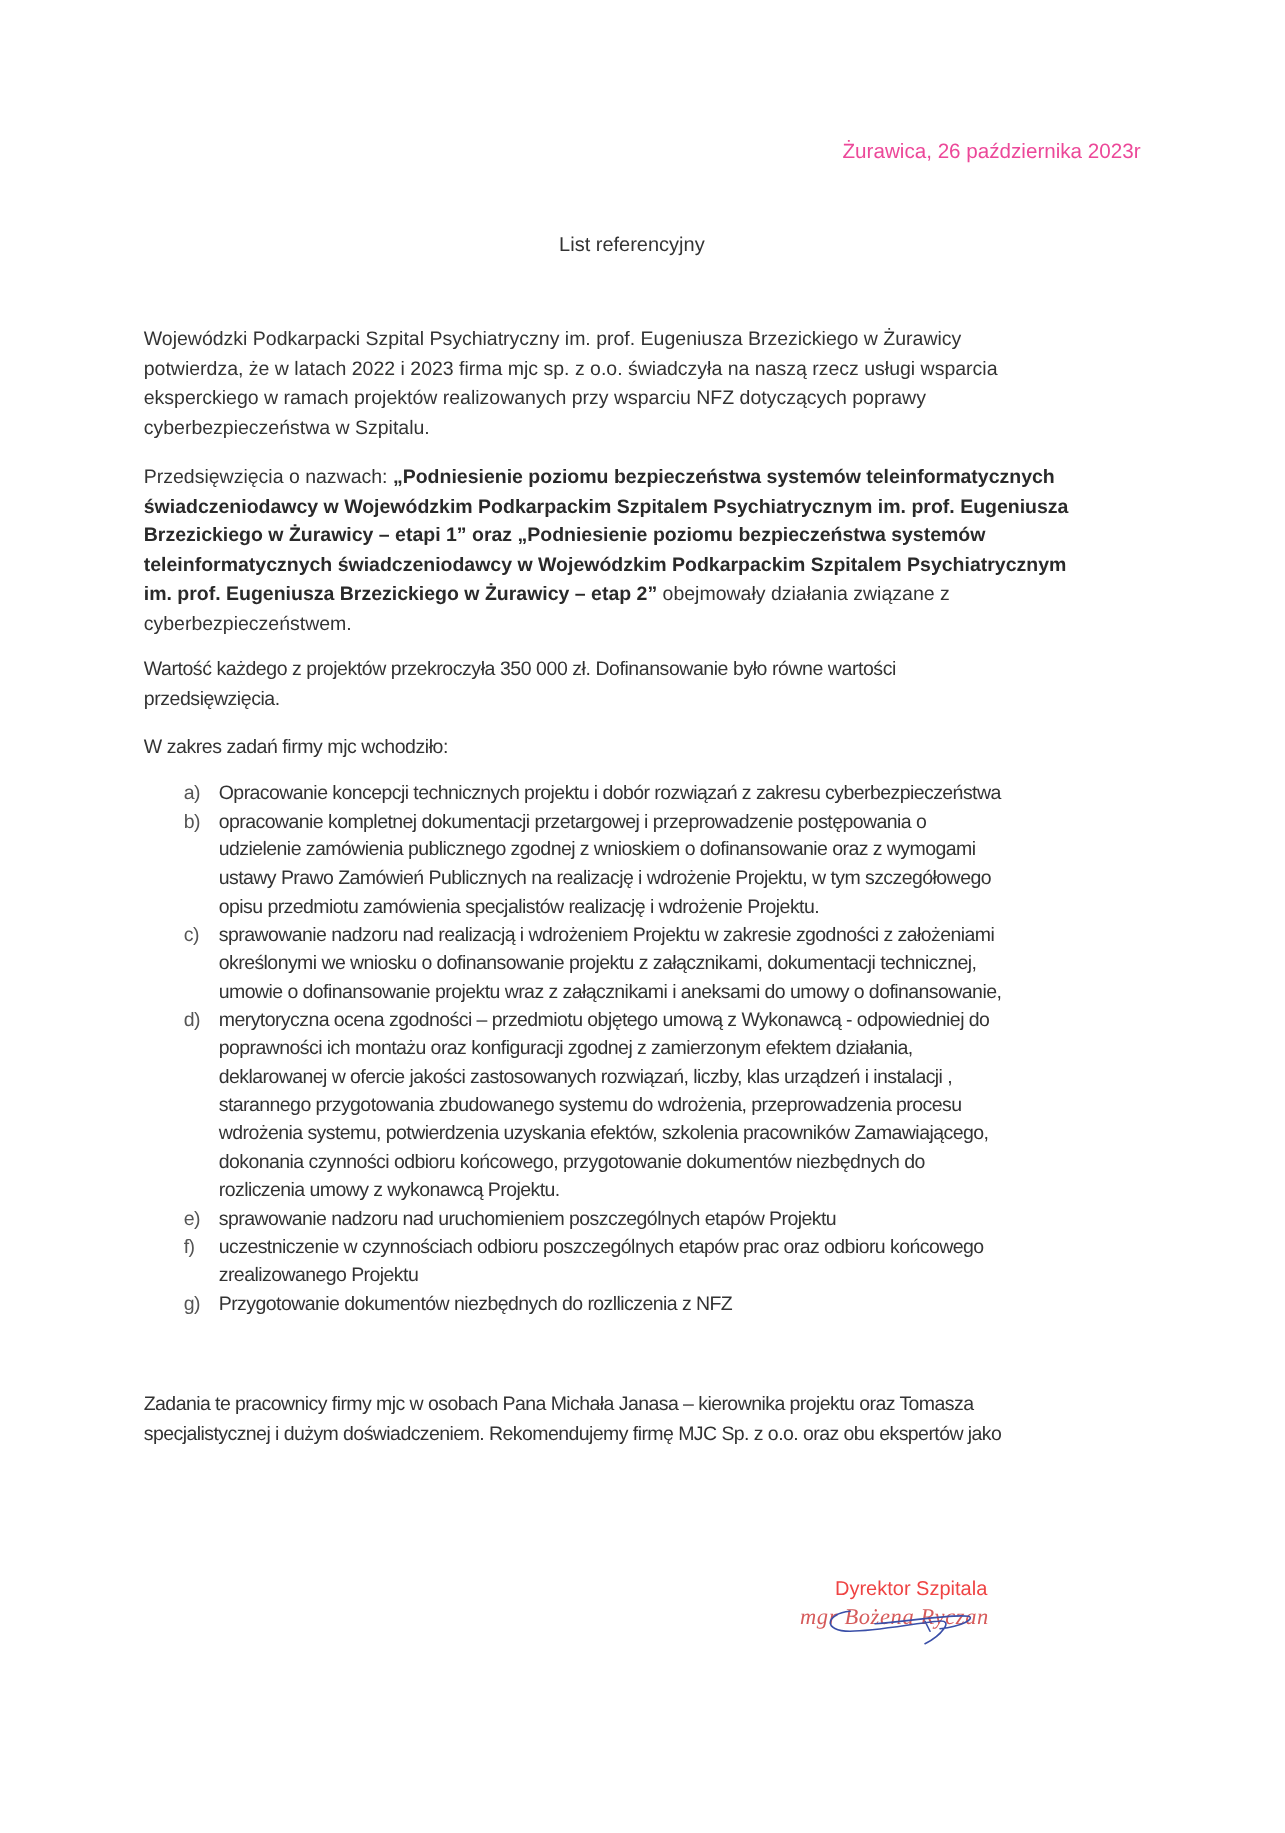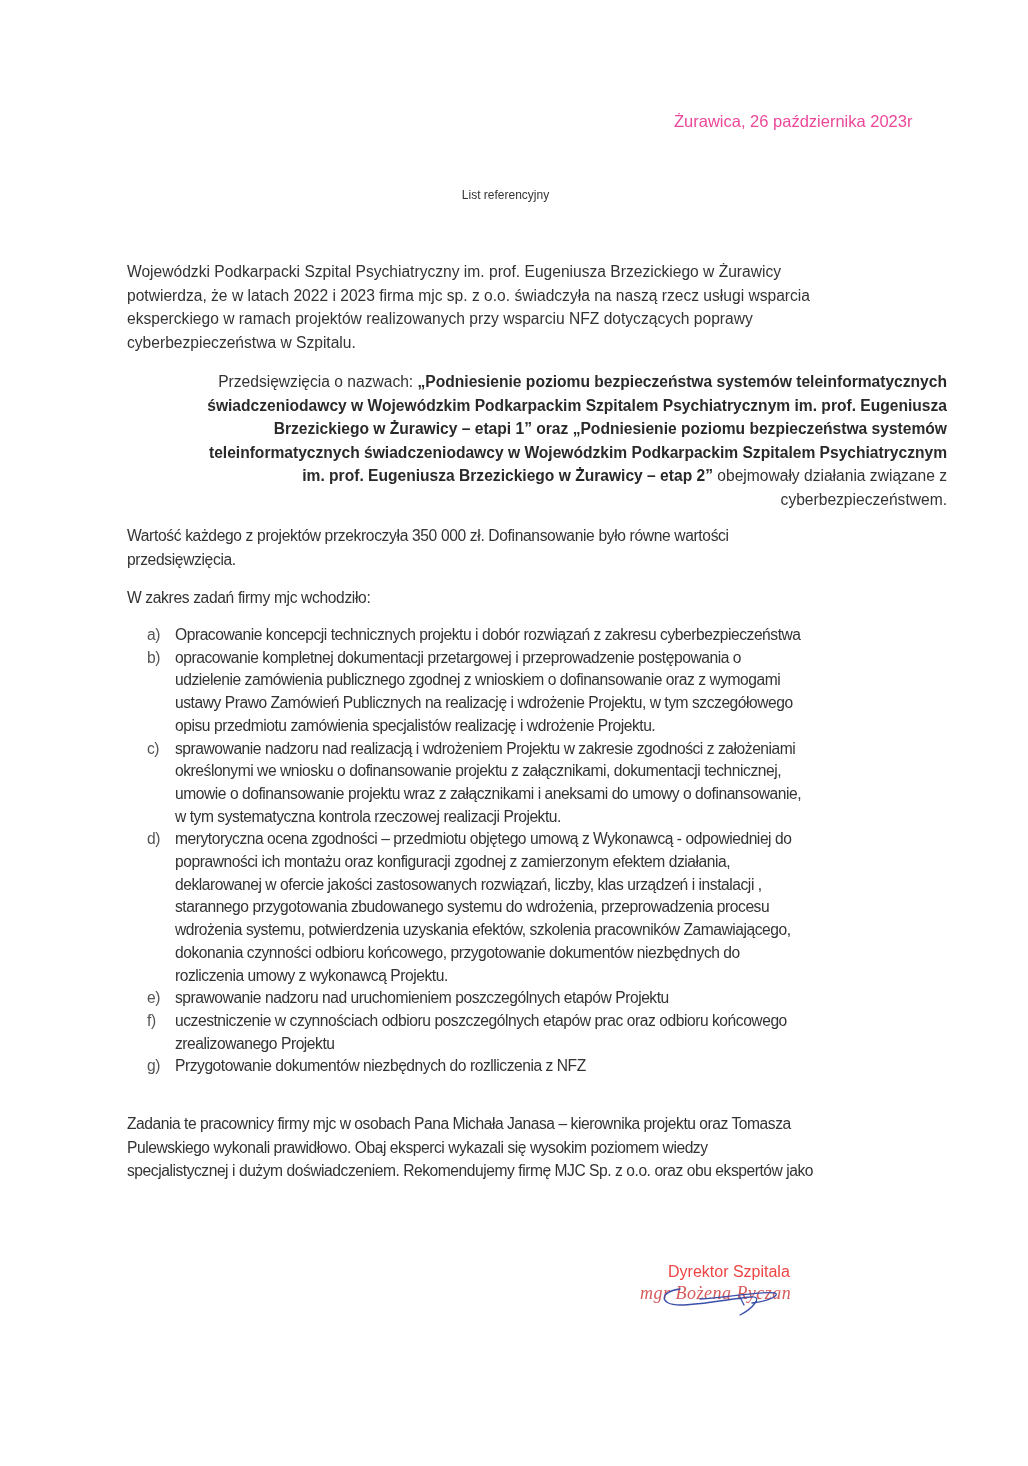--- a/index.html
+++ b/index.html
@@ -8,32 +8,31 @@
       font-family: "Liberation Sans", "DejaVu Sans", sans-serif;
       color: #2e2e2e;
     }
     .page { position: absolute; inset: 0; }
     .date {
       position: absolute; top: 112px; left: 674px;
       font-size: 16.5px; color: #ec4899; white-space: nowrap;
     }
     .title {
       position: absolute; top: 188px; left: 0; width: 1011px; text-align: center;
-      font-size: 12px; color: #333;
+      font-size: 16px; color: #333;
     }
     .para {
       position: absolute; left: 115px; width: 820px;
       font-size: 15.6px; line-height: 23.5px; color: #333;
       font-stretch: condensed;
-      margin-left: 12px;
     }
     .para b { font-weight: bold; color: #2a2a2a; }
     .line { display: block; white-space: nowrap; }
     .p1 { top: 260px; }
-    .p2 { top: 370px; text-align: right; }
+    .p2 { top: 370px; }
     .p3 { top: 524px; letter-spacing: -0.35px; }
     .p4 { top: 586px; letter-spacing: -0.35px; }
     .list {
       position: absolute; left: 147px; top: 624px; width: 790px;
       font-size: 15.6px; line-height: 22.7px; color: #333; letter-spacing: -0.45px;
     }
     .item { display: flex; }
     .item .marker { width: 28px; flex: none; color: #555; }
     .item .body { flex: 1; }
     .p5 { top: 1112px; letter-spacing: -0.45px; }
@@ -96,21 +95,20 @@
         <span class="line">ustawy Prawo Zamówień Publicznych na realizację i wdrożenie Projektu, w tym szczegółowego</span>
         <span class="line">opisu przedmiotu zamówienia specjalistów realizację i wdrożenie Projektu.</span>
       </span>
     </div>
     <div class="item">
       <span class="marker">c)</span>
       <span class="body">
         <span class="line">sprawowanie nadzoru nad realizacją i wdrożeniem Projektu w zakresie zgodności z założeniami</span>
         <span class="line">określonymi we wniosku o dofinansowanie projektu z załącznikami, dokumentacji technicznej,</span>
         <span class="line">umowie o dofinansowanie projektu wraz z załącznikami i aneksami do umowy o dofinansowanie,</span>
-        <span class="line">w tym systematyczna kontrola rzeczowej realizacji Projektu.</span>
       </span>
     </div>
     <div class="item">
       <span class="marker">d)</span>
       <span class="body">
         <span class="line">merytoryczna ocena zgodności – przedmiotu objętego umową  z Wykonawcą - odpowiedniej do</span>
         <span class="line">poprawności ich montażu oraz konfiguracji zgodnej z zamierzonym efektem działania,</span>
         <span class="line">deklarowanej w ofercie jakości zastosowanych rozwiązań, liczby, klas urządzeń i instalacji ,</span>
         <span class="line">starannego przygotowania zbudowanego systemu do wdrożenia, przeprowadzenia procesu</span>
         <span class="line">wdrożenia systemu, potwierdzenia uzyskania efektów, szkolenia pracowników Zamawiającego,</span>
@@ -134,21 +132,20 @@
     <div class="item">
       <span class="marker">g)</span>
       <span class="body">
         <span class="line">Przygotowanie dokumentów niezbędnych do rozlliczenia z NFZ</span>
       </span>
     </div>
   </div>
 
   <div class="para p5">
     <span class="line">Zadania te pracownicy firmy mjc w osobach Pana Michała Janasa – kierownika projektu oraz Tomasza</span>
-    <span class="line">Pulewskiego wykonali prawidłowo. Obaj eksperci wykazali się wysokim poziomem wiedzy</span>
     <span class="line">specjalistycznej i dużym doświadczeniem. Rekomendujemy firmę MJC Sp. z o.o. oraz obu ekspertów jako</span>
   </div>
 
   <div class="sig">
     <div class="sig-title">Dyrektor Szpitala</div>
     <svg class="scrawl" width="200" height="50" viewBox="0 0 200 50">
       <path d="M40 14 C 20 16, 18 30, 40 30 C 60 30, 90 24, 110 22 C 125 20, 112 34, 100 40 M 60 24 C 90 22, 120 16, 135 18 C 140 20, 130 26, 112 28 M 100 22 L 104 30" fill="none" stroke="#3a4fa8" stroke-width="1.3" stroke-linecap="round"></path>
     </svg>
     <div class="sig-name">mgr Bożena Ryczan</div>
   </div>

